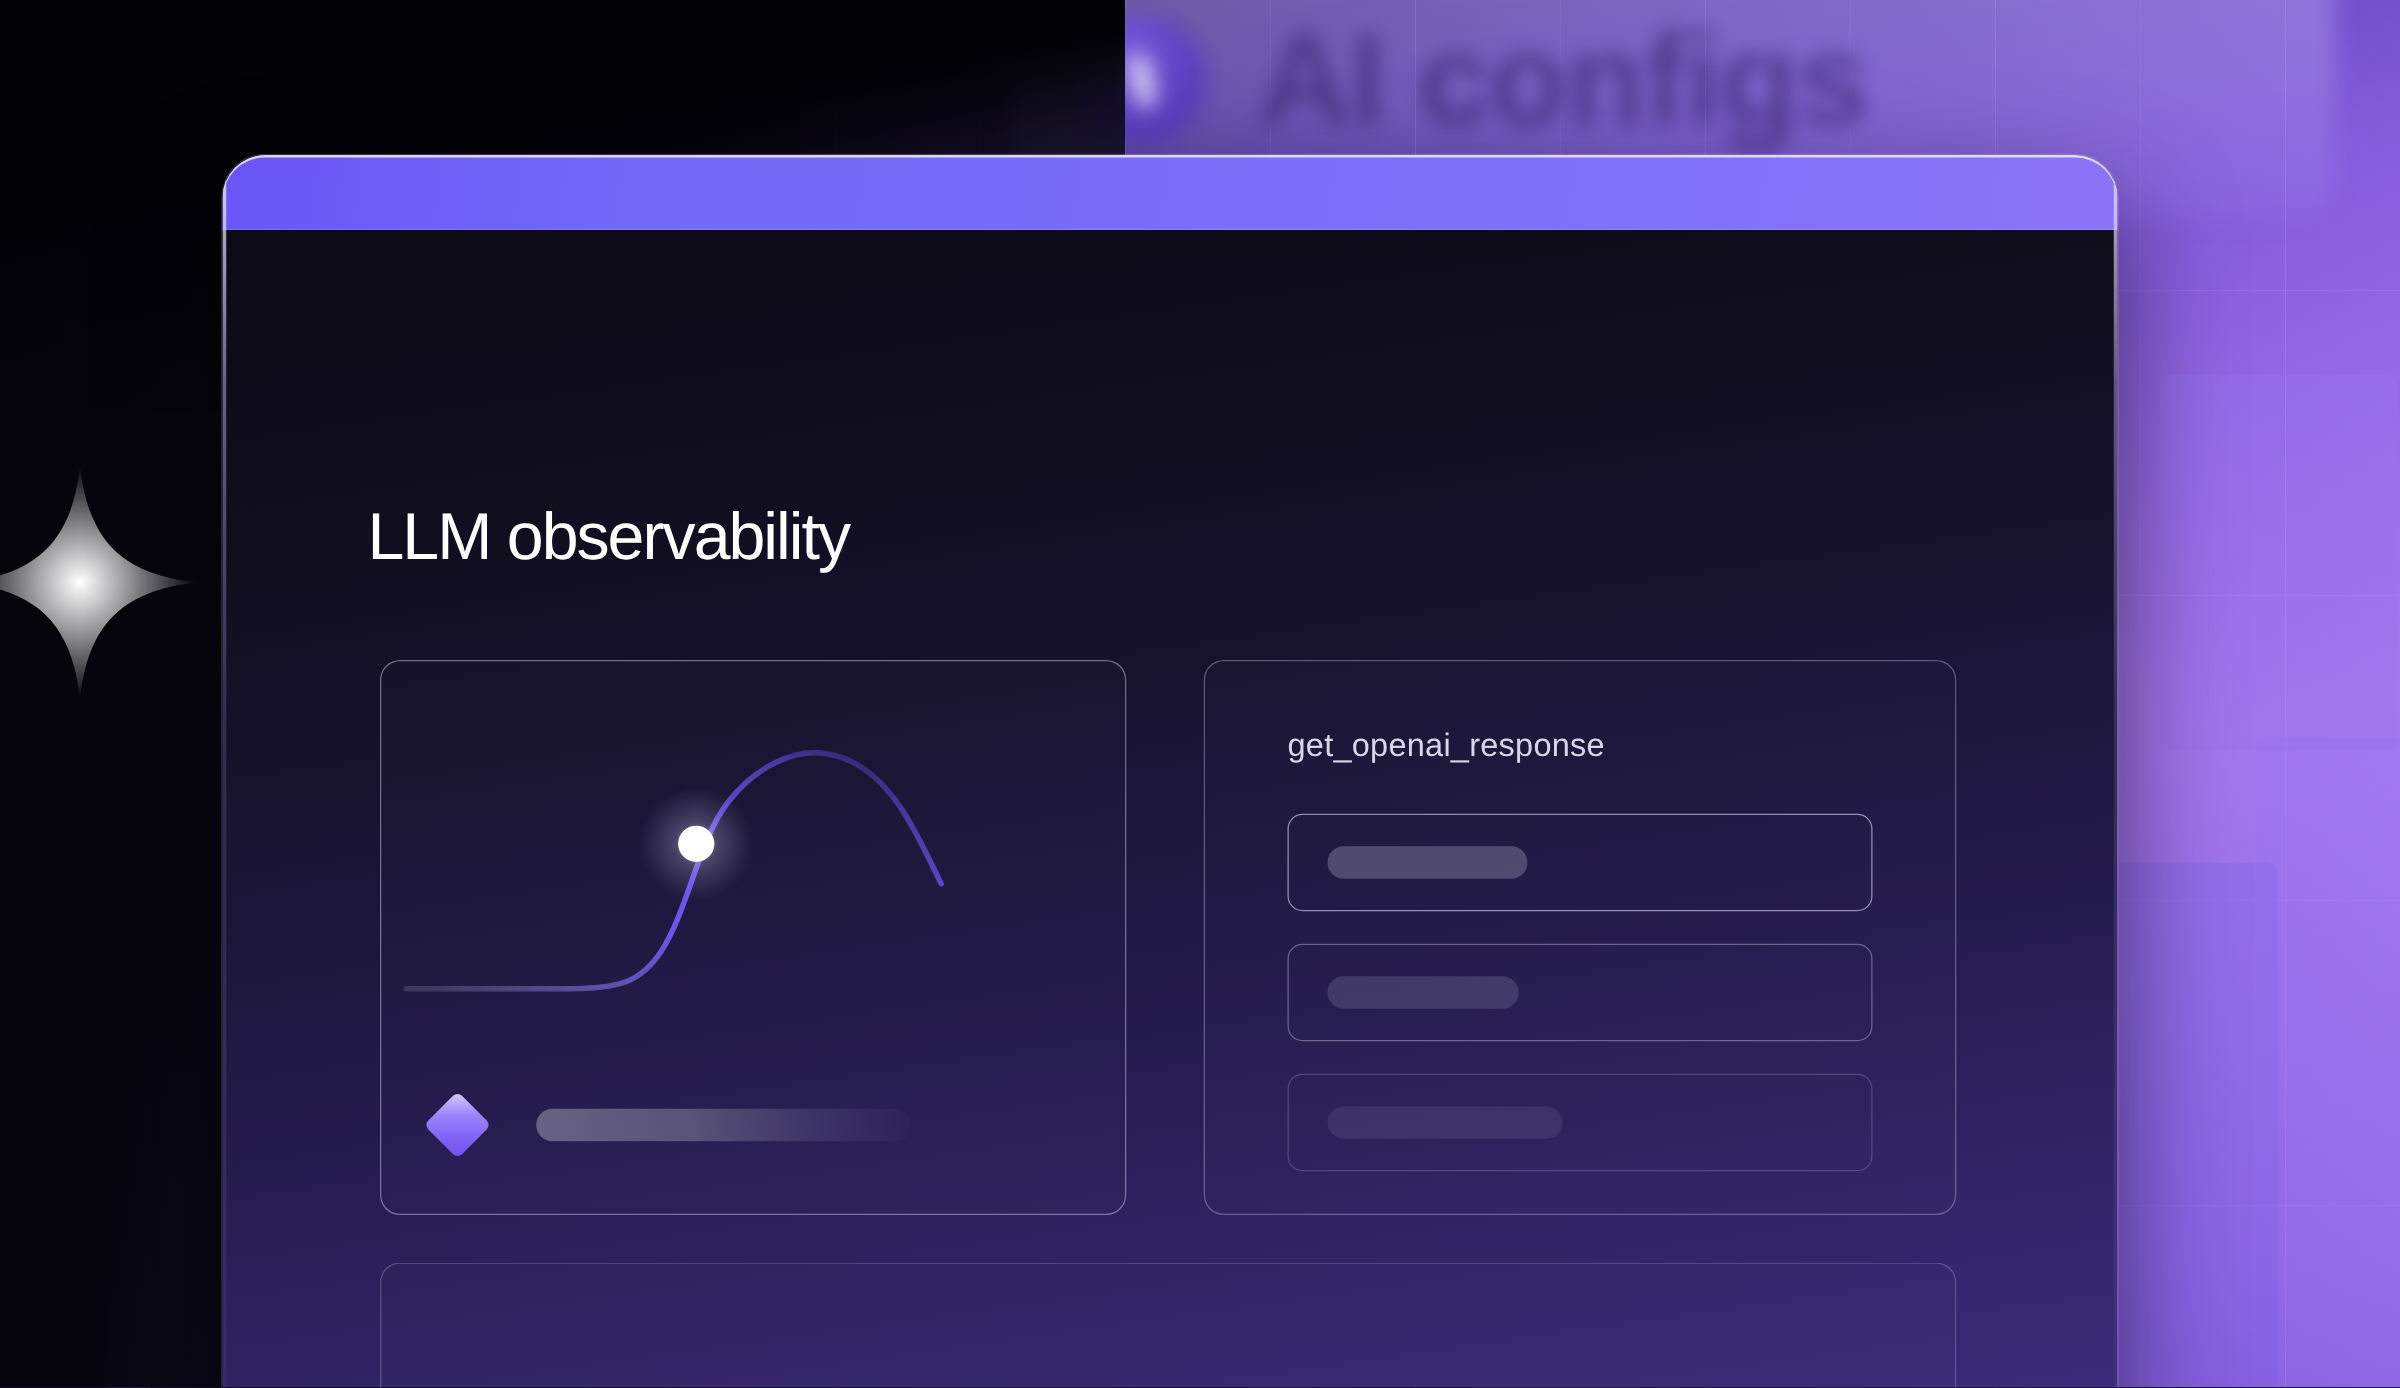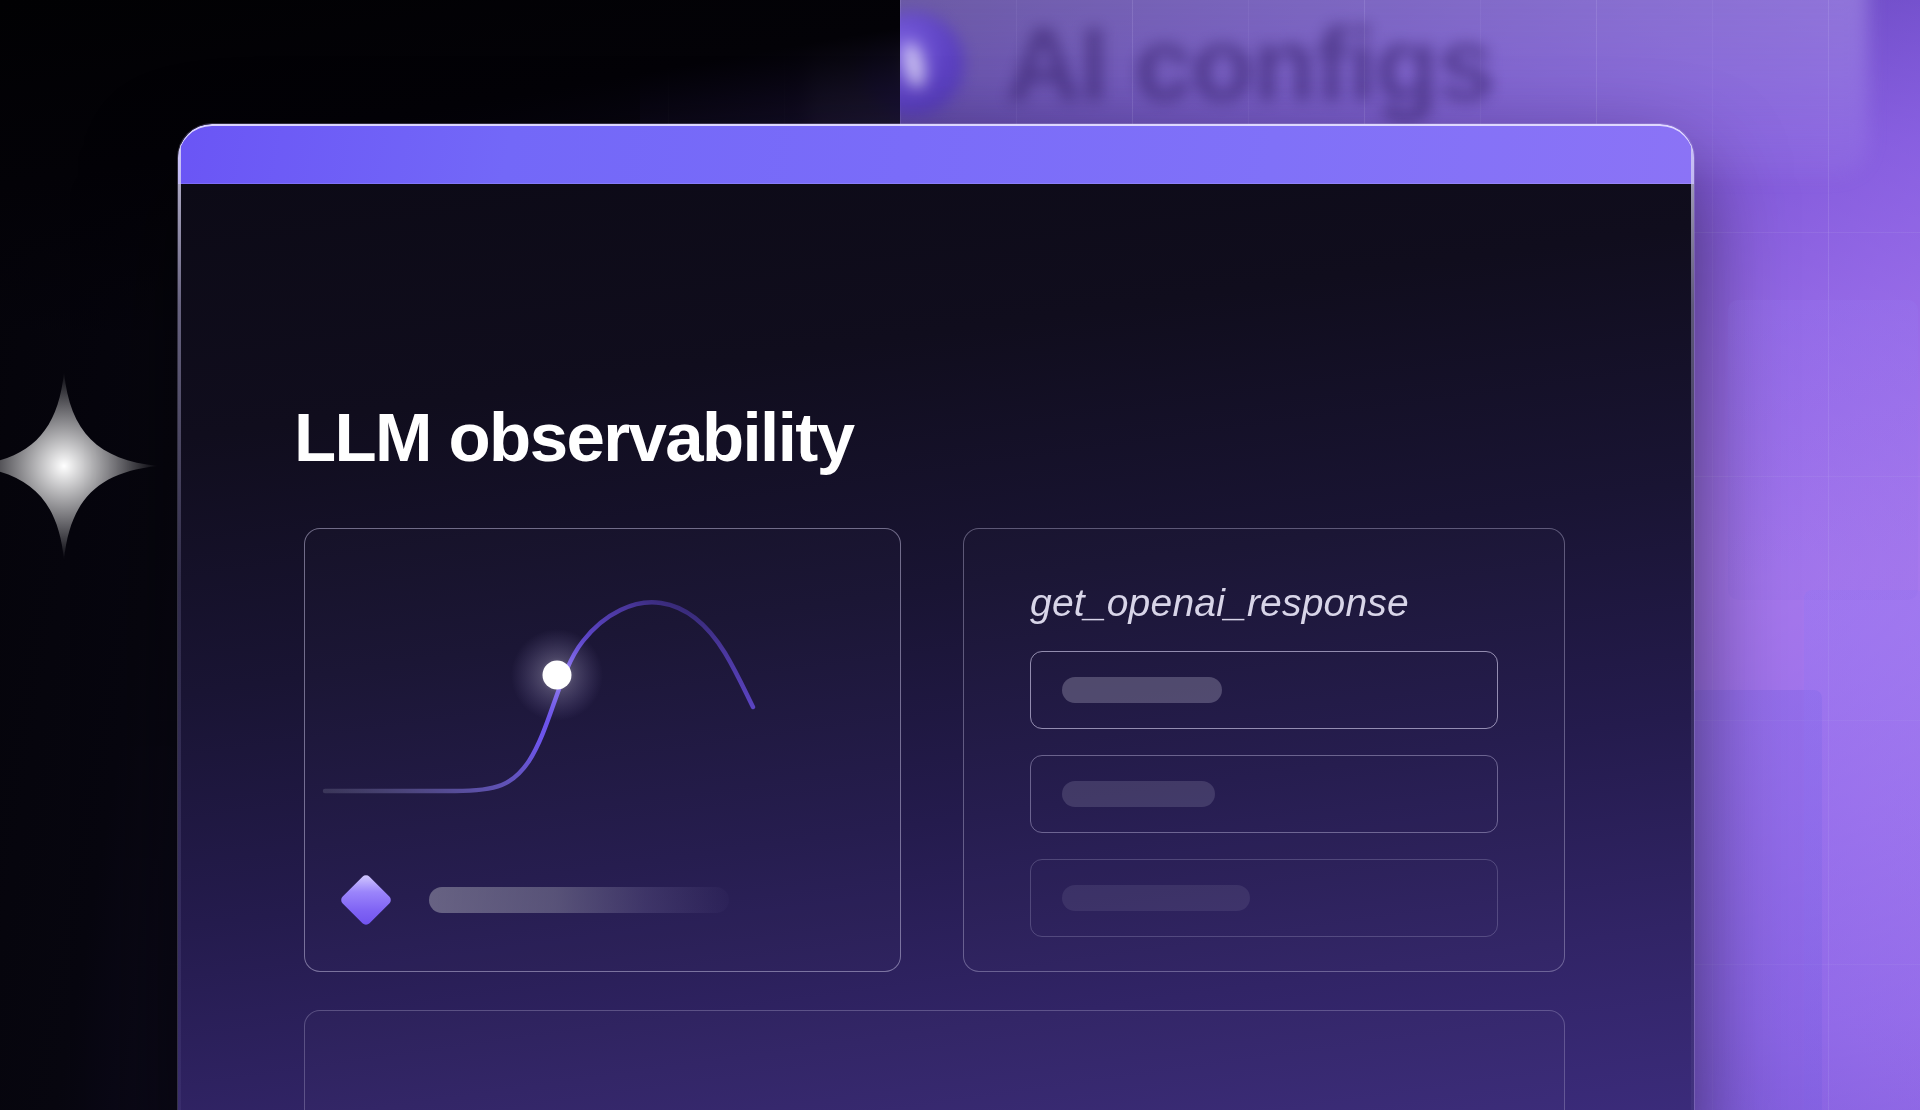--- a/index.html
+++ b/index.html
@@ -166,23 +166,23 @@
     width: 100%;
     height: 952px;
     background:
       linear-gradient(172deg, #0c0a16 0%, #100d1d 22%, #191433 44%, #241b4d 64%, #312466 82%, #3c2c7d 100%);
   }
 
   
   .panel-title {
     position: absolute;
     left: 116px;
-    top: 175px;
-    font-size: 69px;
-    font-weight: 700;
+    top: 185px;
+    font-size: 53px;
+    font-weight: 400;
     letter-spacing: -1.6px;
     color: #ffffff;
     line-height: 1;
     white-space: nowrap;
   }
 
   
   .card {
     position: absolute;
     border: 1.6px solid rgba(196,190,222,0.52);
@@ -242,26 +242,25 @@
     width: 300px; height: 26px;
     border-radius: 13px;
     background: linear-gradient(90deg, rgba(150,148,168,0.58) 0%, rgba(136,134,158,0.50) 42%, rgba(112,104,150,0.30) 72%, rgba(92,82,140,0.05) 100%);
   }
 
   
   .trace-title {
     position: absolute;
     left: 66px;
     top: 52px;
-    font-size: 39px;
+    font-size: 26px;
     font-weight: 400;
     letter-spacing: 0.2px;
     color: #d8d5e8;
     white-space: nowrap;
-    font-style: italic;
   }
   .trace-rows {
     position: absolute;
     left: 66px;
     top: 122px;
     width: 468px;
     display: flex;
     flex-direction: column;
     gap: 26px;
   }

